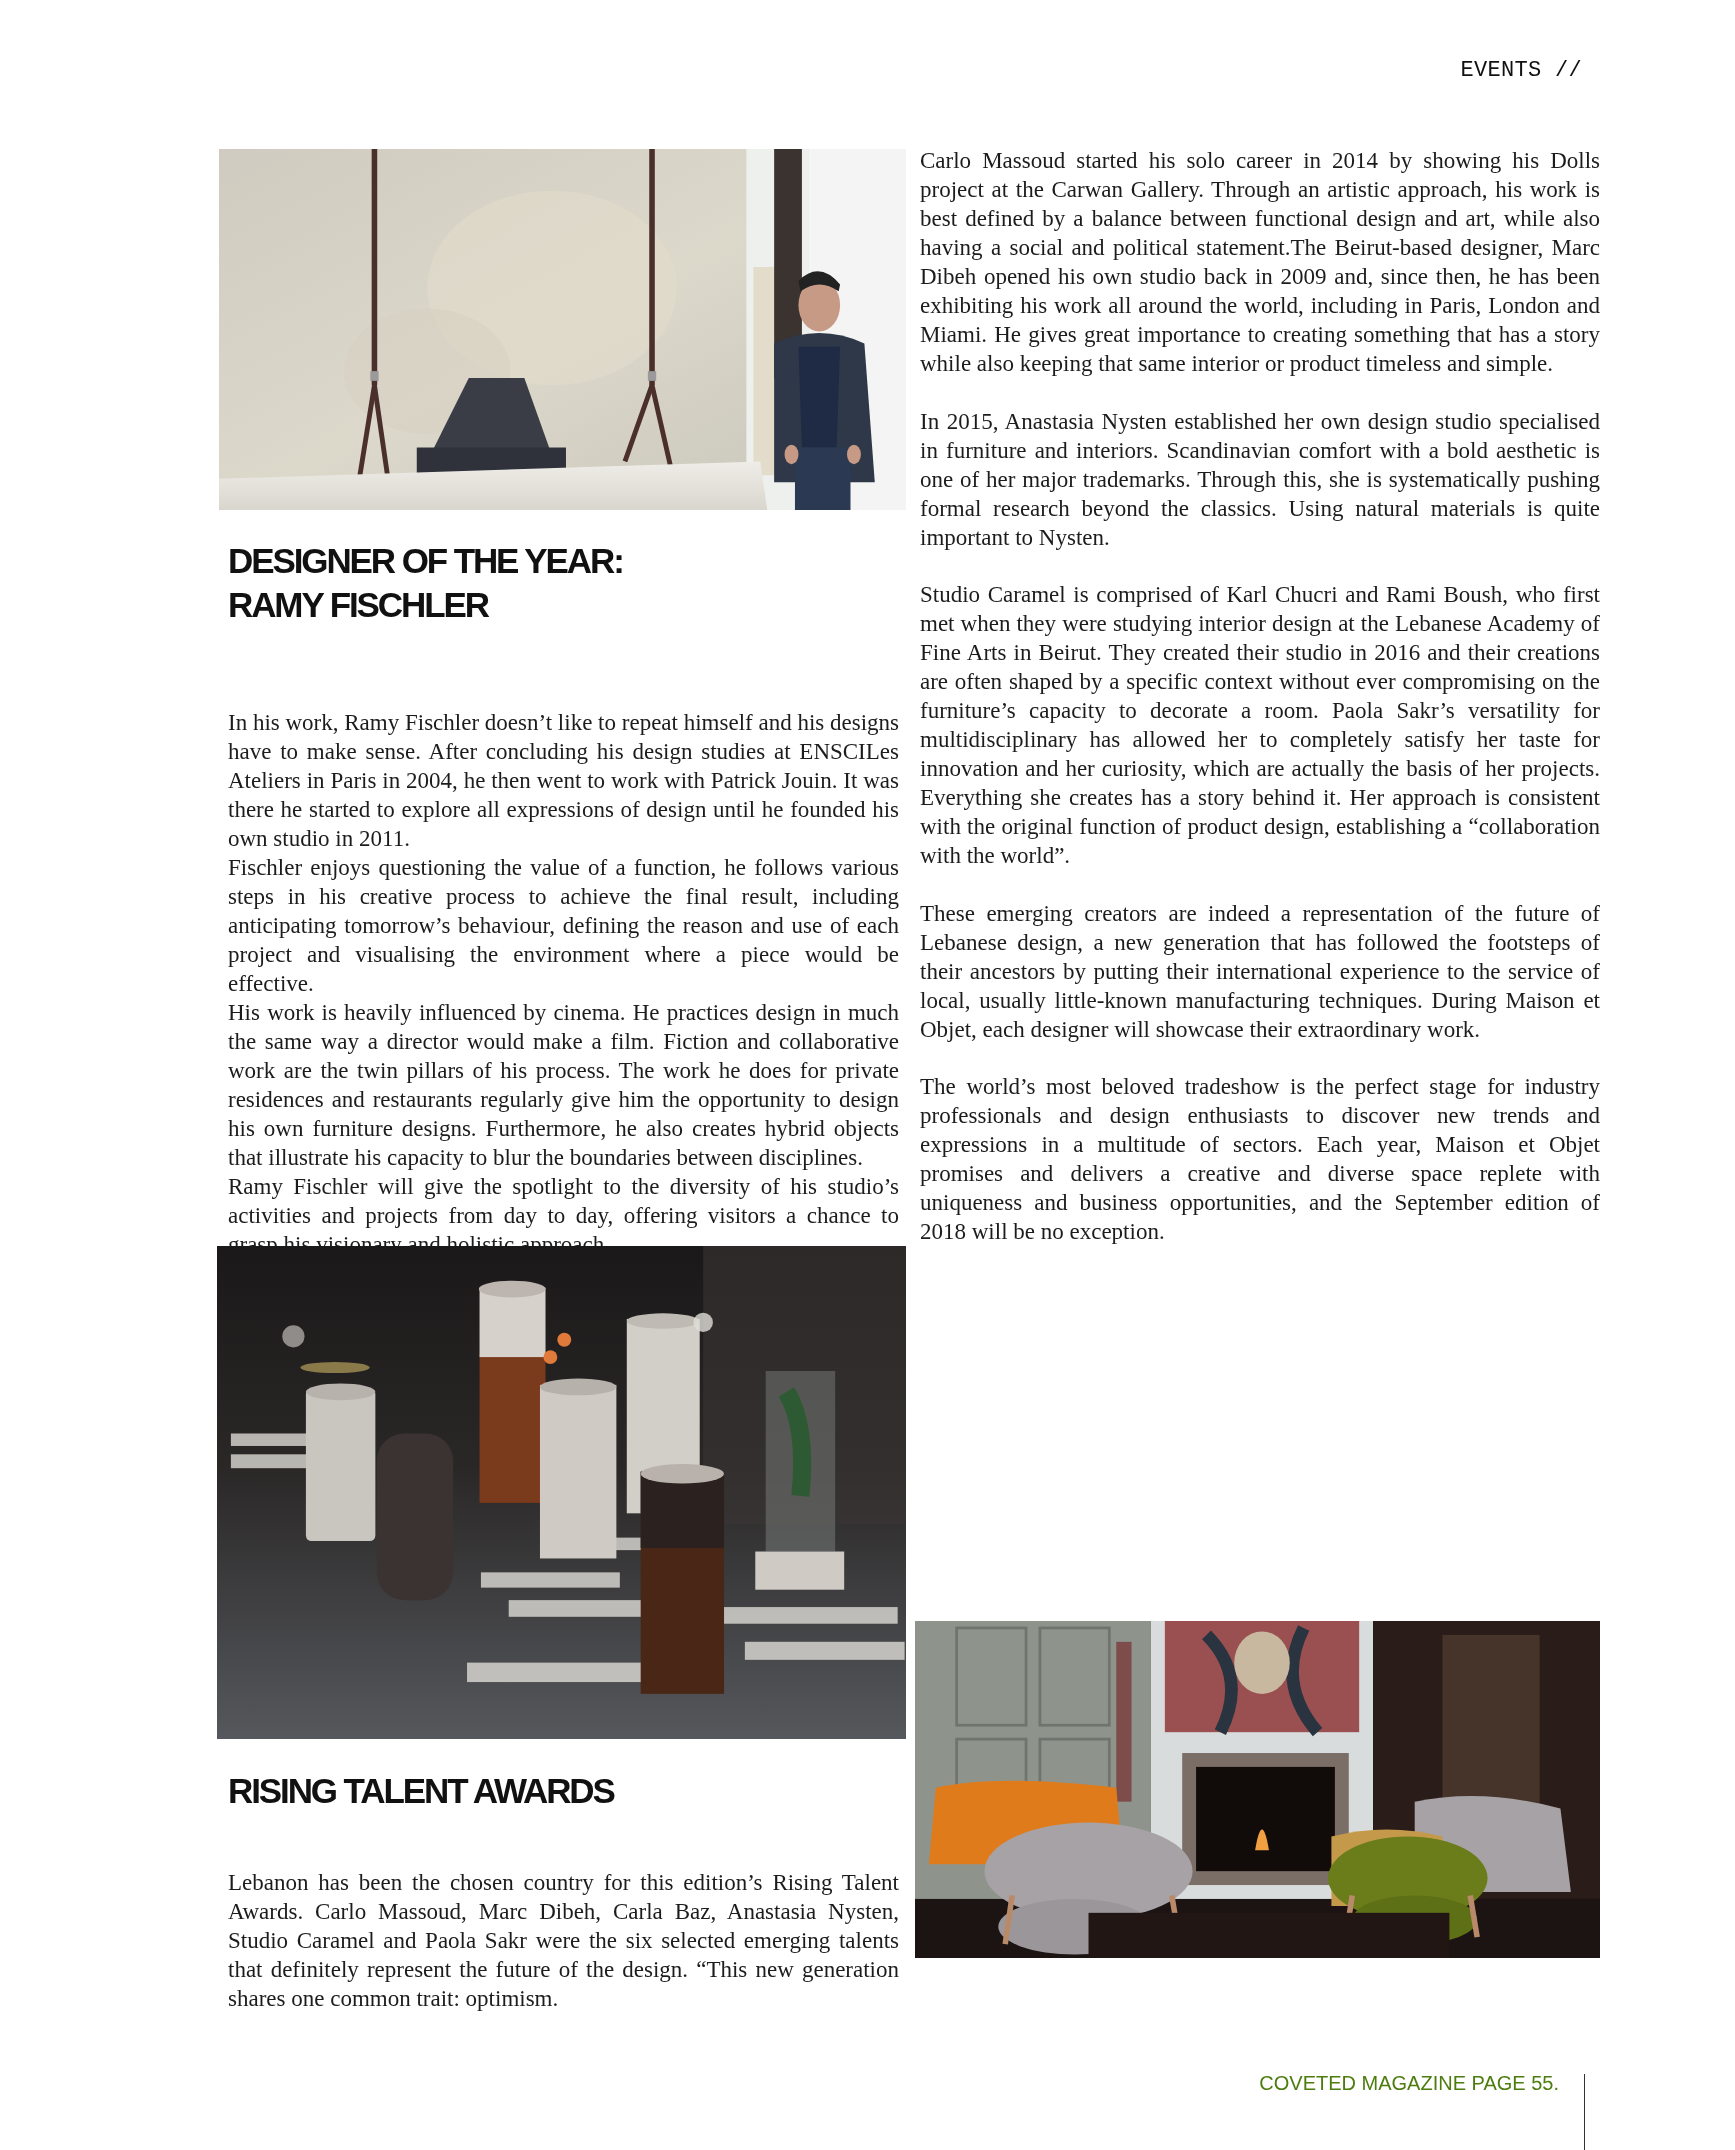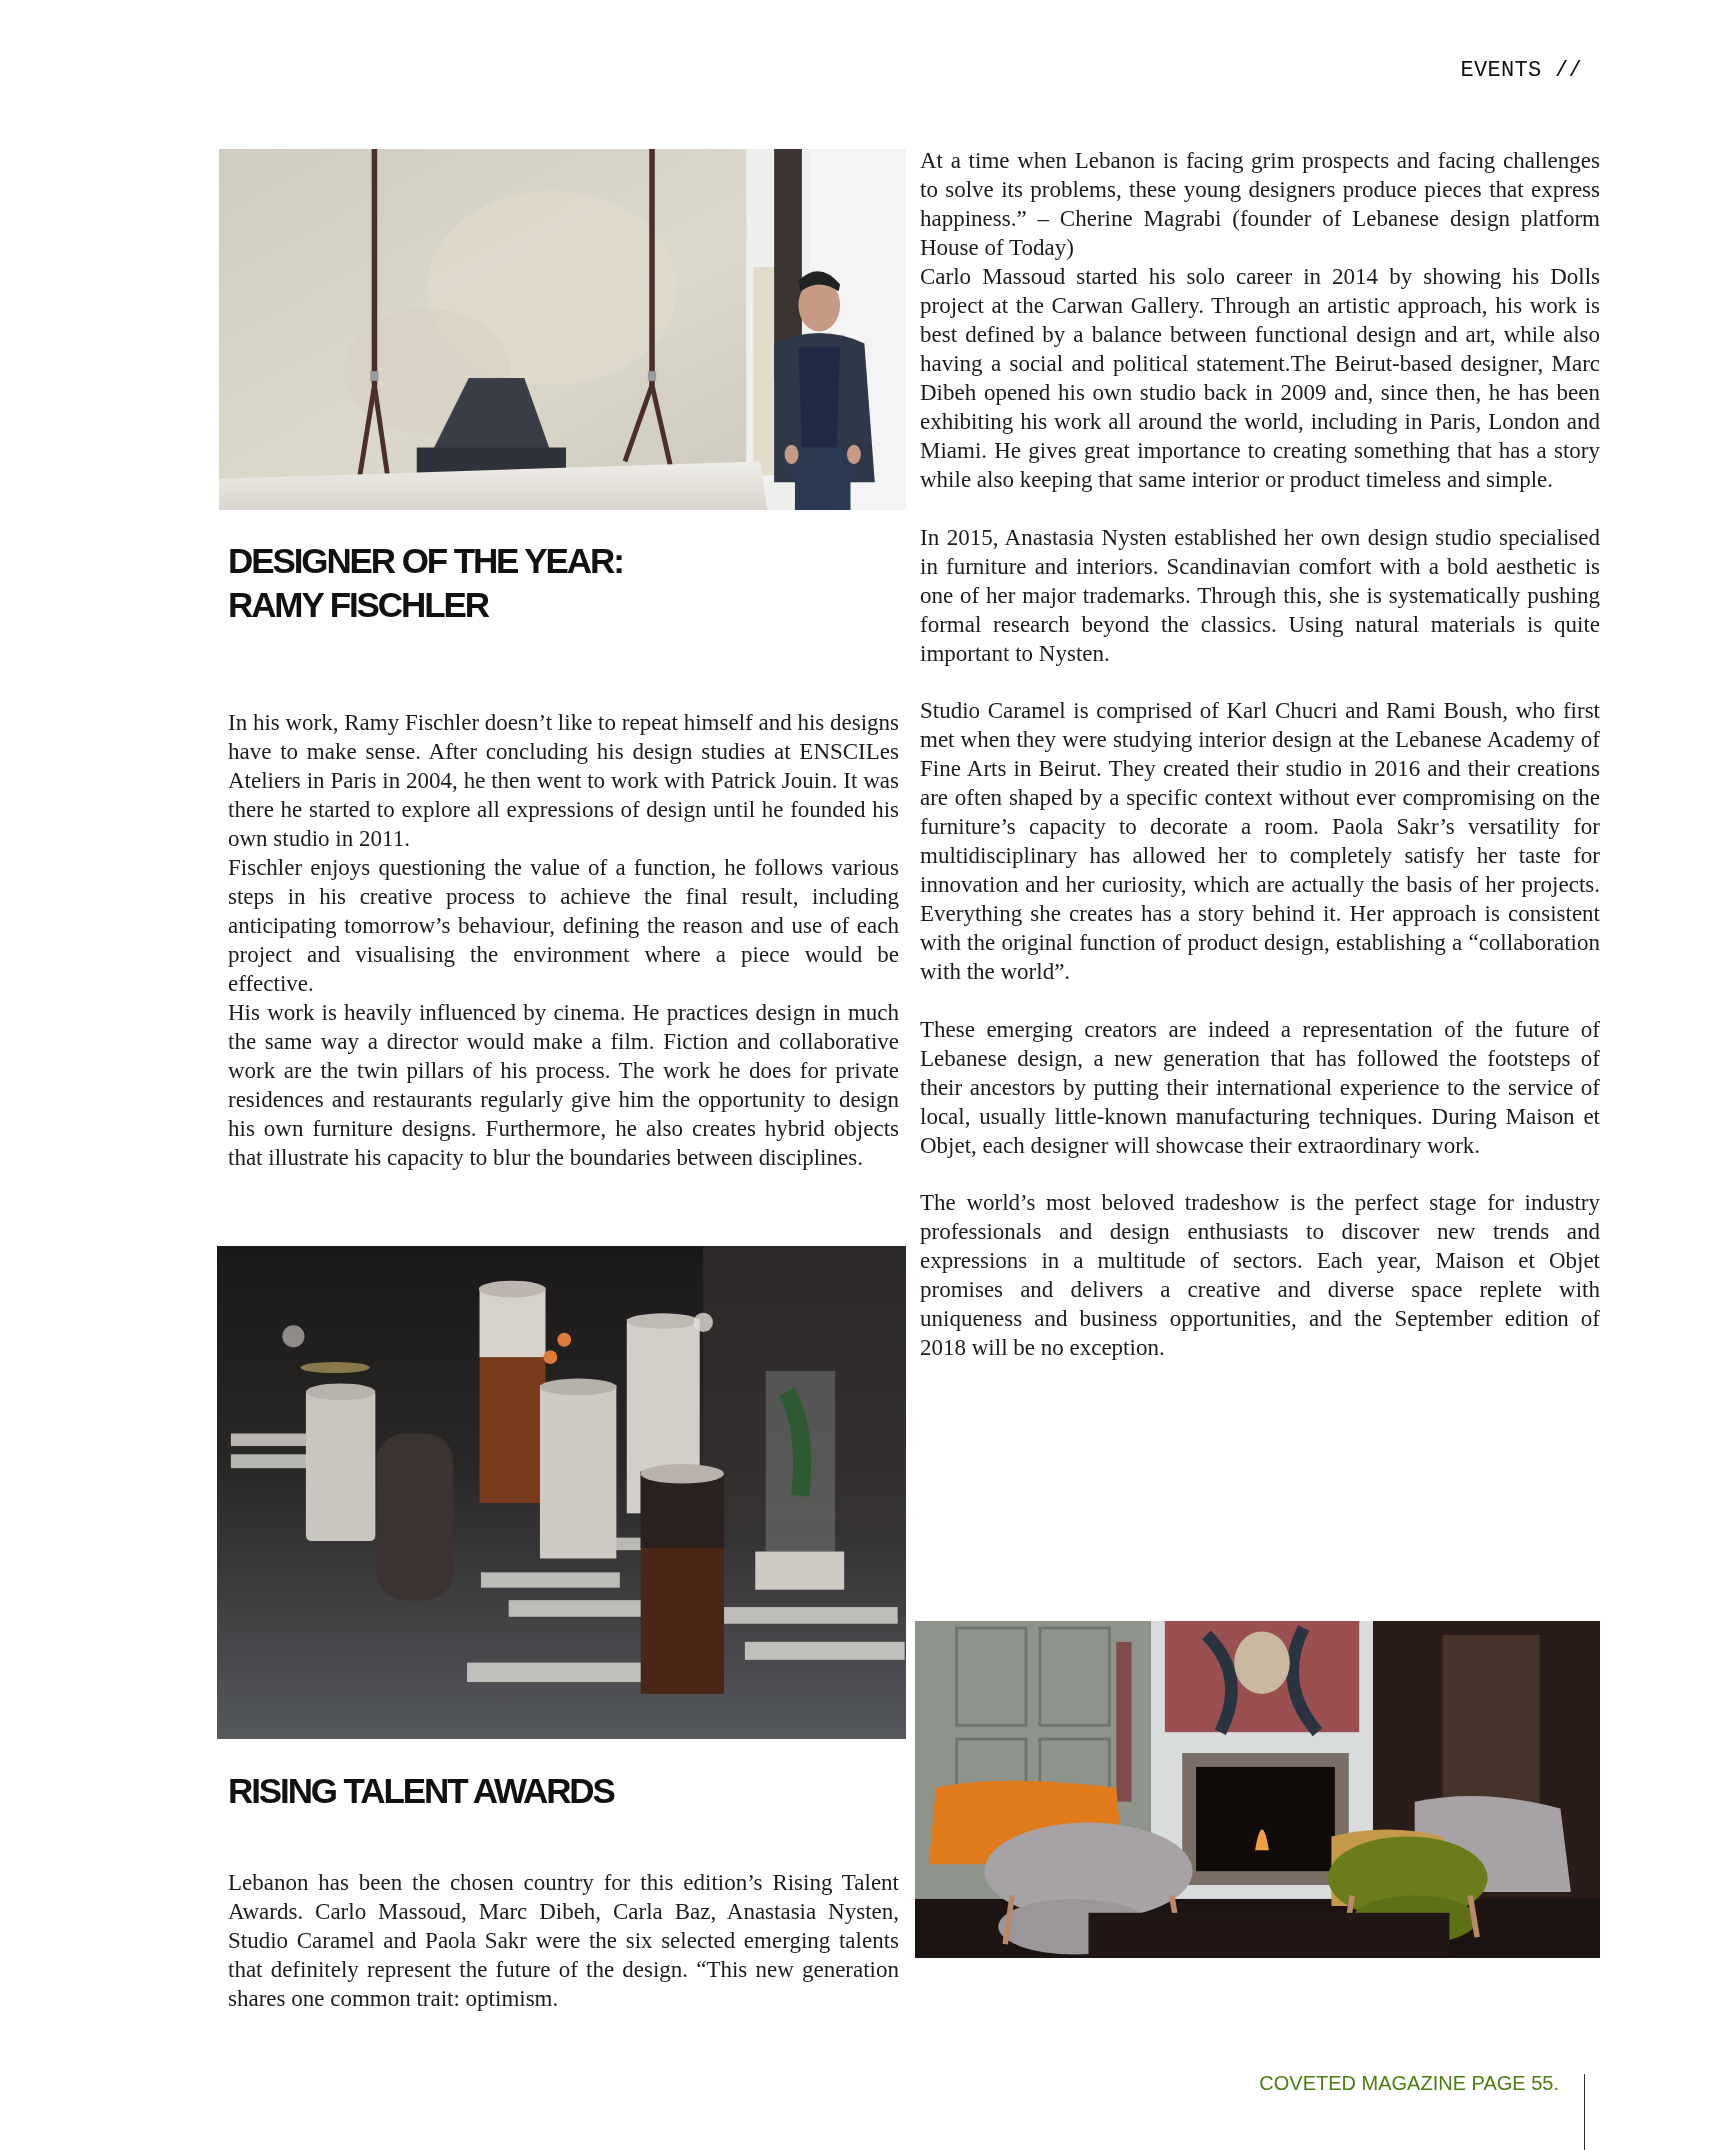--- a/index.html
+++ b/index.html
@@ -79,20 +79,21 @@
 <div class="col" style="left:228px; top:539px; width:671px;">
   <h2 class="heading">
     <span>DESIGNER OF THE YEAR:</span><br>
     <span>RAMY FISCHLER</span>
   </h2>
 </div>
 <div class="col body-text" style="left:228px; top:662px; width:671px;margin-top:46px;">
   <p>In his work, Ramy Fischler doesn’t like to repeat himself and his designs have to make sense. After concluding his design studies at ENSCILes Ateliers in Paris in 2004, he then went to work with Patrick Jouin. It was there he started to explore all expressions of design until he founded his own studio in 2011.</p>
   <p>Fischler enjoys questioning the value of a function, he follows various steps in his creative process to achieve the final result, including anticipating tomorrow’s behaviour, defining the reason and use of each project and visualising the environment where a piece would be effective.</p>
   <p>His work is heavily influenced by cinema. He practices design in much the same way a director would make a film. Fiction and collaborative work are the twin pillars of his process. The work he does for private residences and restaurants regularly give him the opportunity to design his own furniture designs. Furthermore, he also creates hybrid objects that illustrate his capacity to blur the boundaries between disciplines.</p>
+  <p>Ramy Fischler will give the spotlight to the diversity of his studio’s activities and projects from day to day, offering visitors a chance to grasp his visionary and holistic approach.</p>
 </div>
 
 <div class="photo" style="left:217px; top:1246px; width:689px; height:493px;">
   <svg width="689" height="493" viewBox="0 0 992 710" preserveAspectRatio="none">
     <defs>
       <linearGradient id="vbg" x1="0" y1="0" x2="0" y2="1">
         <stop offset="0" stop-color="#1a1818"></stop>
           <stop offset="0.45" stop-color="#2a2727"></stop>
           <stop offset="1" stop-color="#55585c"></stop>
       </linearGradient>
@@ -137,21 +138,20 @@
 </div>
 
 <div class="col" style="left:228px; top:1769px; width:671px;">
   <h2 class="heading">RISING TALENT AWARDS</h2>
 </div>
 <div class="col body-text" style="left:228px; top:1868px; width:671px;">
   <p>Lebanon has been the chosen country for this edition’s Rising Talent Awards. Carlo Massoud, Marc Dibeh, Carla Baz, Anastasia Nysten, Studio Caramel and Paola Sakr were the six selected emerging talents that definitely represent the future of the design. “This new generation shares one common trait: optimism.</p>
 </div>
 
 <div class="col body-text" style="left:920px; top:146px; width:680px;">
-  <p>At a time when Lebanon is facing grim prospects and facing challenges to solve its problems, these young designers produce pieces that express happiness.” – Cherine Magrabi (founder of Lebanese design platform House of Today)</p>
   <p>Carlo Massoud started his solo career in 2014 by showing his Dolls project at the Carwan Gallery. Through an artistic approach, his work is best defined by a balance between functional design and art, while also having a social and political statement.The Beirut-based designer, Marc Dibeh opened his own studio back in 2009 and, since then, he has been exhibiting his work all around the world, including in Paris, London and Miami. He gives great importance to creating something that has a story while also keeping that same interior or product timeless and simple.</p>
   <p class="gap">In 2015, Anastasia Nysten established her own design studio specialised in furniture and interiors. Scandinavian comfort with a bold aesthetic is one of her major trademarks. Through this, she is systematically pushing formal research beyond the classics. Using natural materials is quite important to Nysten.</p>
   <p class="gap">Studio Caramel is comprised of Karl Chucri and Rami Boush, who first met when they were studying interior design at the Lebanese Academy of Fine Arts in Beirut. They created their studio in 2016 and their creations are often shaped by a specific context without ever compromising on the furniture’s capacity to decorate a room. Paola Sakr’s versatility for multidisciplinary has allowed her to completely satisfy her taste for innovation and her curiosity, which are actually the basis of her projects. Everything she creates has a story behind it. Her approach is consistent with the original function of product design, establishing a “collaboration with the world”.</p>
   <p class="gap">These emerging creators are indeed a representation of the future of Lebanese design, a new generation that has followed the footsteps of their ancestors by putting their international experience to the service of local, usually little-known manufacturing techniques. During Maison et Objet, each designer will showcase their extraordinary work.</p>
   <p class="gap">The world’s most beloved tradeshow is the perfect stage for industry professionals and design enthusiasts to discover new trends and expressions in a multitude of sectors. Each year, Maison et Objet promises and delivers a creative and diverse space replete with uniqueness and business opportunities, and the September edition of 2018 will be no exception.</p>
 </div>
 
 <div class="photo" style="left:915px; top:1621px; width:685px; height:337px;">
   <svg width="685" height="337" viewBox="0 0 987 485" preserveAspectRatio="none">
     <rect width="987" height="485" fill="#1c1412"></rect>

